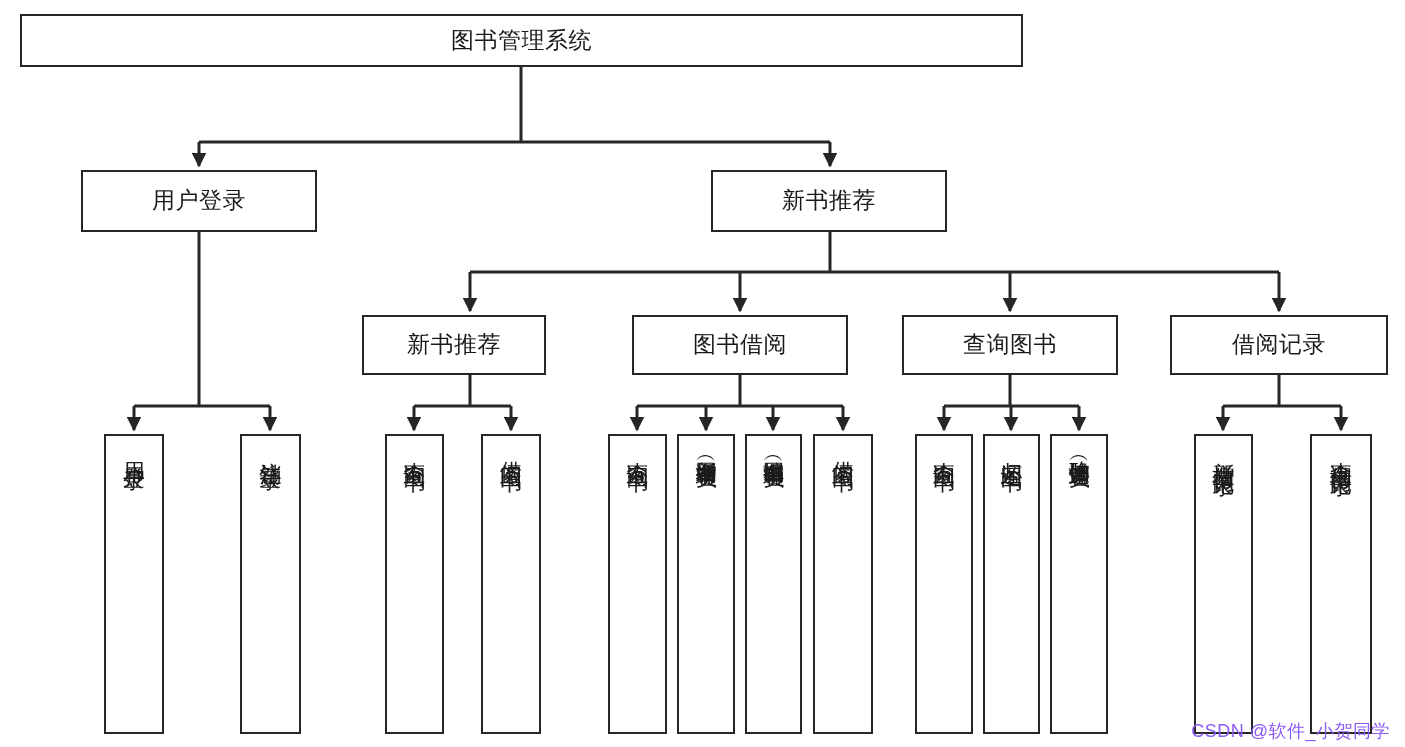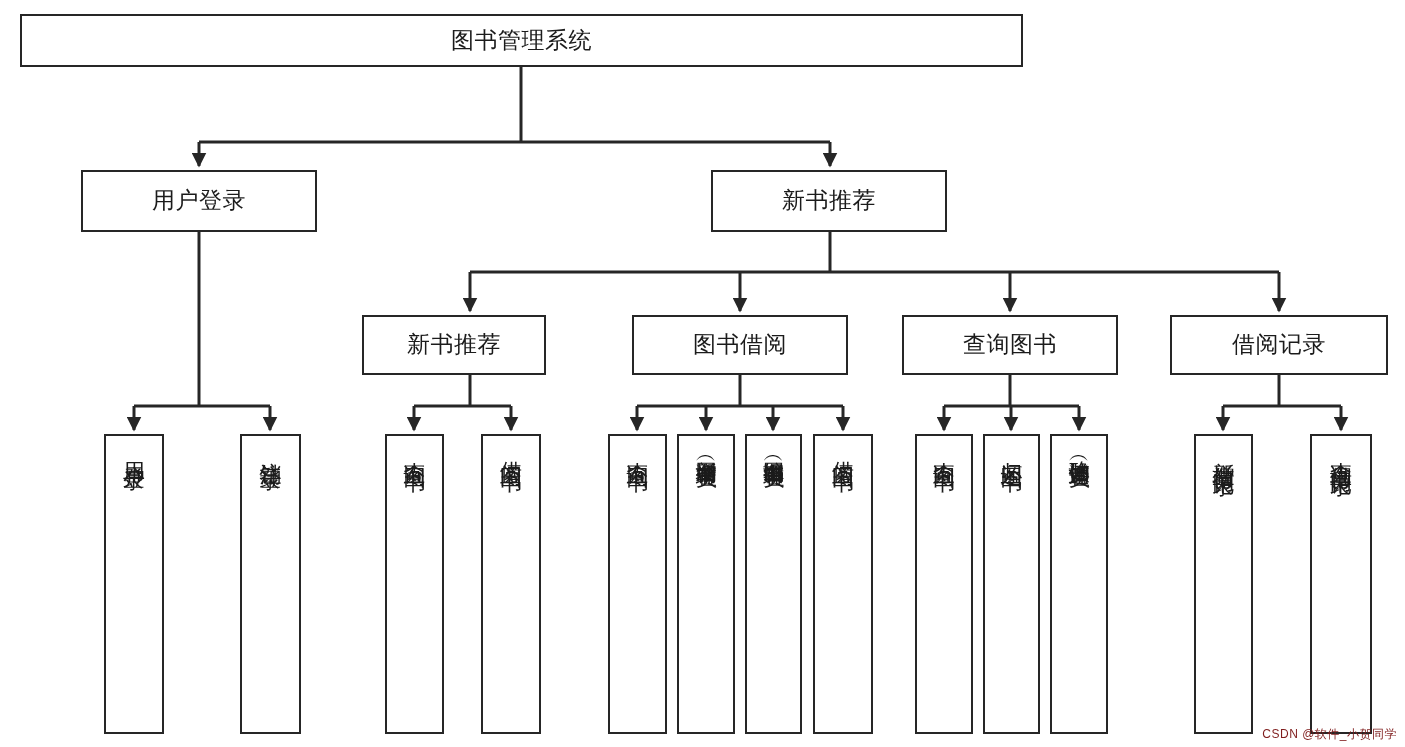--- a/index.html
+++ b/index.html
@@ -63,24 +63,24 @@
     line-height: 1.08;
     letter-spacing: 3px;
     white-space: nowrap;
   }
   .node.vertical.long .node-label {
     font-size: 21px;
     letter-spacing: 1px;
   }
   #watermark {
     position: absolute;
-    right: 8px;
+    right: 15px;
     bottom: 4px;
-    font-size: 12px;
-    color: #7f1d1d;
+    font-size: 18px;
+    color: #8b5cf6;
     letter-spacing: 0.5px;
     z-index: 5;
     white-space: nowrap;
     pointer-events: none;
   }
 </style>
 </head>
 <body>
 
 <div id="diagram-root">

